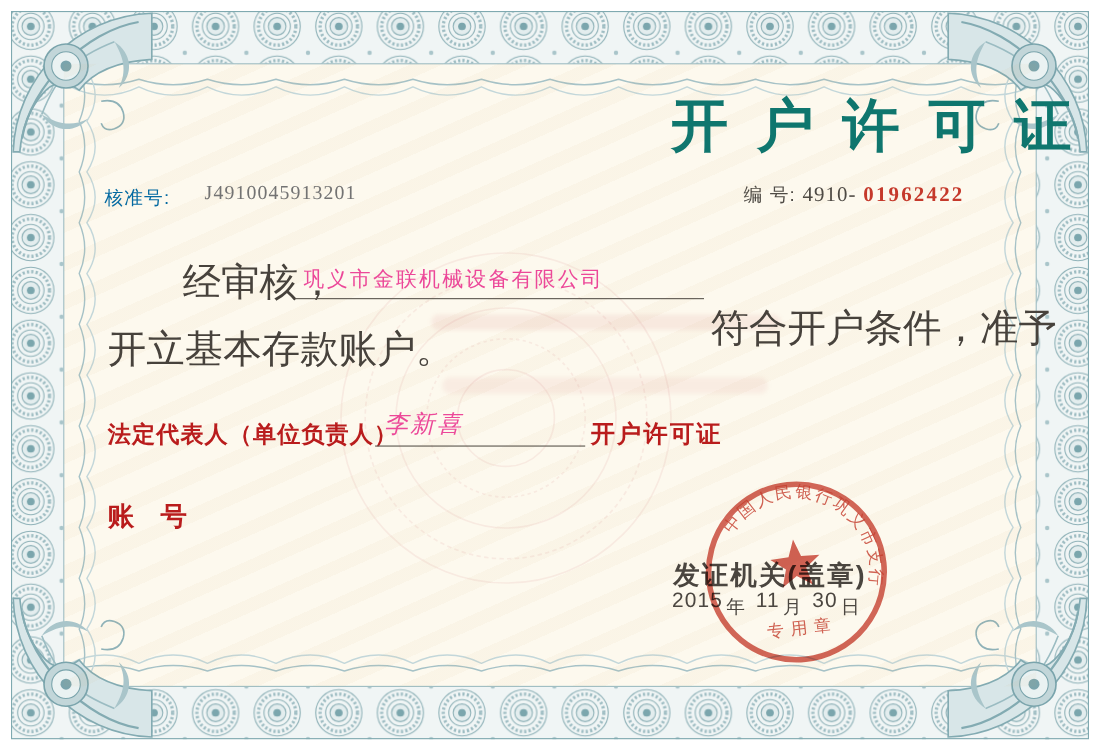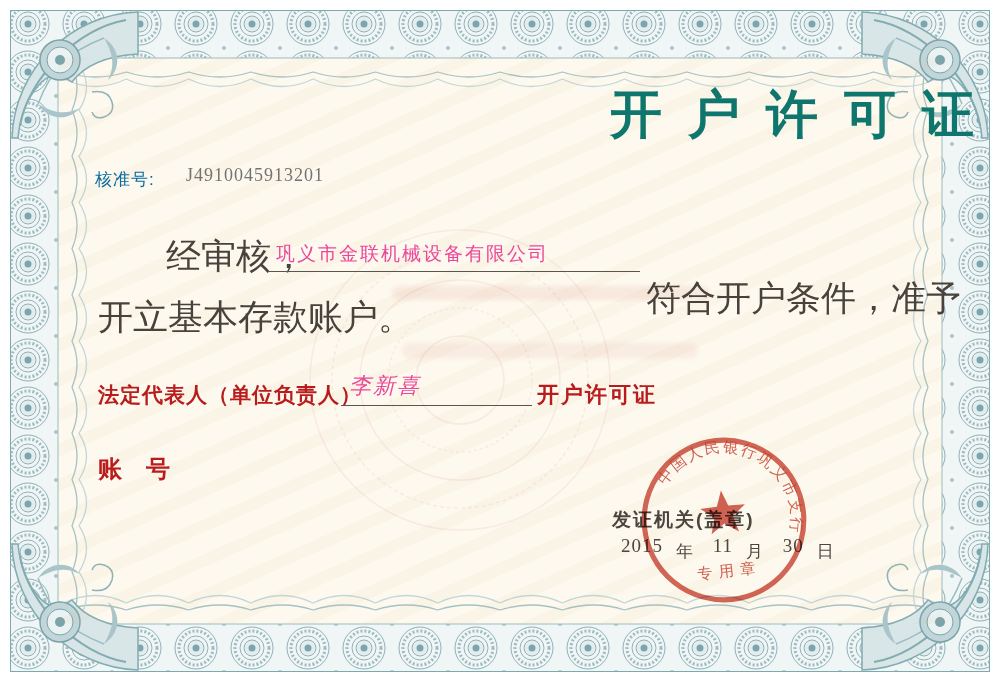--- a/index.html
+++ b/index.html
@@ -39,23 +39,23 @@
     display:flex; align-items:flex-end; padding:0 0 4px 8px; color:#ec4899;
   }
   .company-line{left:268px; top:238px; width:372px; height:34px; font-size:19px; letter-spacing:2px;}
   .rep-line{left:341px; top:374px; width:191px; height:32px; font-size:22px; letter-spacing:2px;font-style:italic;}
   .bank-line{left:629px; top:374px; width:260px; height:32px; font-size:19px; letter-spacing:1px;}
   .account-line{left:167px; top:446px; width:316px; height:32px; font-size:20px; letter-spacing:1.5px;}
   .field-label{font-weight:700; color:#b91c1c;}
   .rep-label{left:98px; top:381px; font-size:21px; letter-spacing:1px;}
   .bank-label{left:537px; top:380px; font-size:22px; letter-spacing:2px;}
   .account-label{left:98px; top:453px; font-size:24px;}
-  .issuer-label{left:612px; top:507px; font-size:19px; font-weight:700; letter-spacing:2px; color:#4a453f;}
+  .issuer-label{left:612px; top:507px; font-size:24px; font-weight:700; letter-spacing:2px; color:#4a453f;}
   .date-line{position:absolute; left:608px; top:540px; font-size:17px; color:#4b4640; letter-spacing:1px;}
-  .date-line .d-num{font-family:Liberation Serif, serif; font-size:19px; position:relative; top:-5px; margin:0 13px; letter-spacing:1px;}
+  .date-line .d-num{font-family:Liberation Sans, sans-serif; font-size:19px; position:relative; top:-5px; margin:0 3px; letter-spacing:1px;}
   .seal{
     position:absolute; left:636px; top:432px; width:176px; height:176px; z-index:5;
     mix-blend-mode:multiply; transform:rotate(-6deg);
   }
 </style>
 </head>
 <body>
 
 <div class="cert">
 
@@ -126,20 +126,23 @@
   </svg>
   <div class="pink-bar pb1"></div>
   <div class="pink-bar pb2"></div>
 
   <div class="content">
     <div class="title">开户许可证</div>
 
     <div class="lbl approval-label">核准号:</div>
     <div class="lbl serif approval-value">J4910045913201</div>
 
+    <div class="serial">
+      <span>编 号:</span><span class="prefix">4910-</span><span class="rednum" id="rednum" style="color: rgb(197, 57, 43);">01962422</span>
+    </div>
 
     <div class="lbl big reviewed">经审核，</div>
     <div class="fill-line company-line">巩义市金联机械设备有限公司</div>
     <div class="lbl big condition">符合开户条件，准予</div>
     <div class="lbl big line2">开立基本存款账户。</div>
 
     <div class="lbl field-label rep-label">法定代表人（单位负责人）</div>
     <div class="fill-line serif rep-line">李新喜</div>
 
     <div class="lbl field-label bank-label">开户许可证</div>

